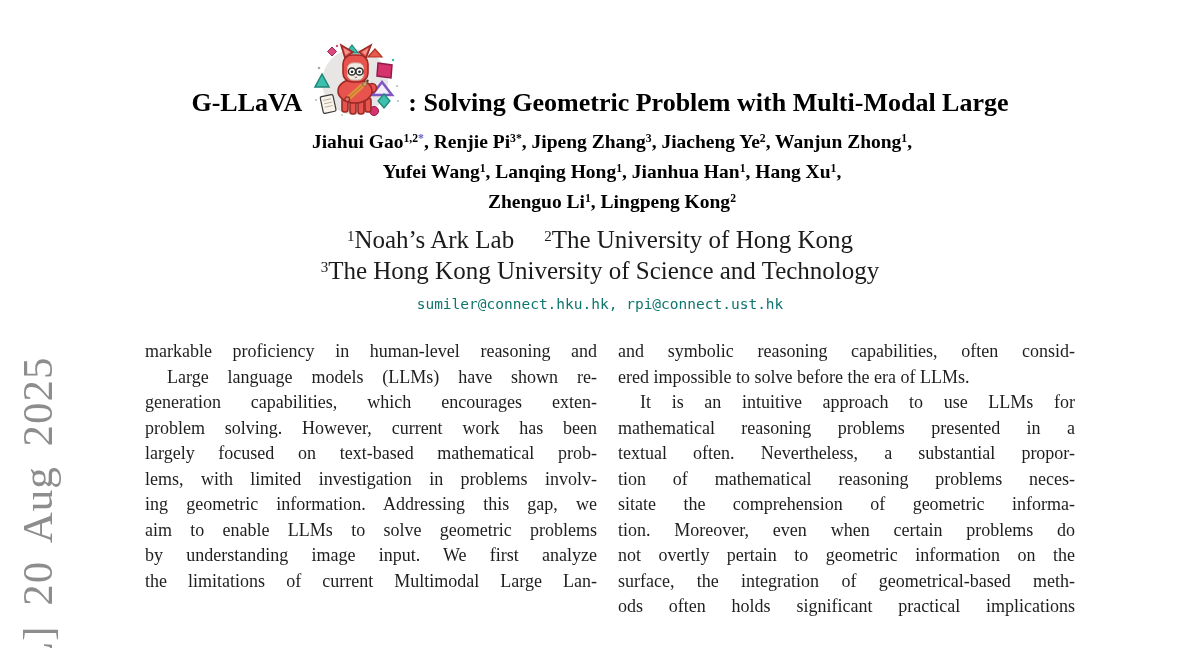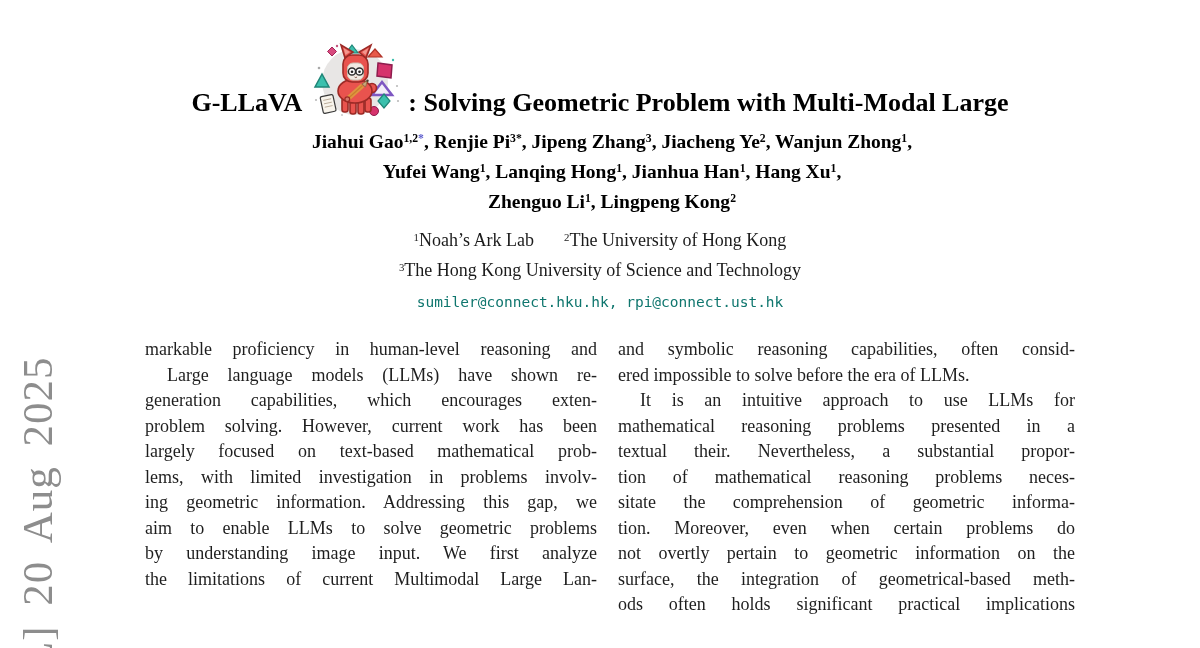--- a/index.html
+++ b/index.html
@@ -20,21 +20,21 @@
   .title-line1{
     display:flex;justify-content:center;align-items:flex-end;
     height:76px;font-weight:bold;font-size:26px;line-height:31px;color:#000;
   }
   .title-line1 .t-prefix{margin-right:10px;text-align:right;}
   .title-line1 .t-suffix{margin-left:8px;}
   .mascot{width:88px;height:76px;flex:0 0 auto;}
   .title-line2{font-weight:bold;font-size:26px;line-height:30px;margin-top:1px;color:#000;}
   .authors{margin-top:10px;font-weight:bold;font-size:19.5px;color:#000;}
   .authors .aline{line-height:27px;padding-left:24px;}
-  .affils{margin-top:8px;font-size:18px;}
+  .affils{margin-top:8px;font-size:25px;}
   .affils .aline{line-height:28px;}
   .sup{font-size:0.6em;position:relative;top:-0.5em;}
   .star{font-size:0.6em;position:relative;top:-0.5em;}
   .blue{color:#5c5ccd;}
   .gap{display:inline-block;width:30px;}
   .emails{
     margin-top:6px;font-family:"DejaVu Sans Mono","Liberation Mono",monospace;
     font-size:14.5px;line-height:20px;color:#0f766e;
   }
   
@@ -135,21 +135,21 @@
         <div class="jline">ing geometric information. Addressing this gap, we</div>
         <div class="jline">aim to enable LLMs to solve geometric problems</div>
         <div class="jline">by understanding image input. We first analyze</div>
         <div class="jline">the limitations of current Multimodal Large Lan-</div>
       </div>
     <div class="col col-right">
         <div class="jline">and symbolic reasoning capabilities, often consid-</div>
         <div class="jline flush">ered impossible to solve before the era of LLMs.</div>
         <div class="jline indent">It is an intuitive approach to use LLMs for</div>
         <div class="jline">mathematical reasoning problems presented in a</div>
-        <div class="jline">textual their. Nevertheless, a substantial propor-</div>
+        <div class="jline">textual often. Nevertheless, a substantial propor-</div>
         <div class="jline">tion of mathematical reasoning problems neces-</div>
         <div class="jline">sitate the comprehension of geometric informa-</div>
         <div class="jline">tion. Moreover, even when certain problems do</div>
         <div class="jline">not overtly pertain to geometric information on the</div>
         <div class="jline">surface, the integration of geometrical-based meth-</div>
         <div class="jline">ods often holds significant practical implications</div>
       </div>
   </div>
 
 </div>

